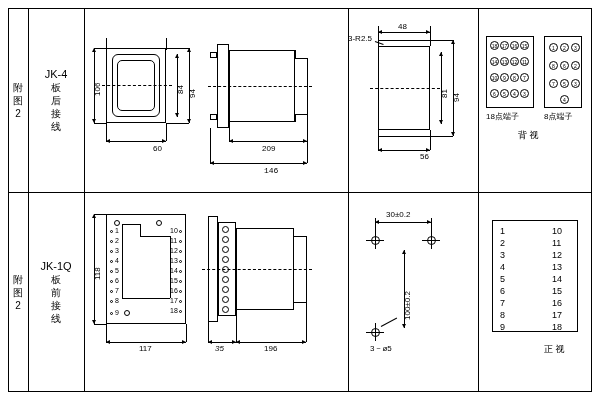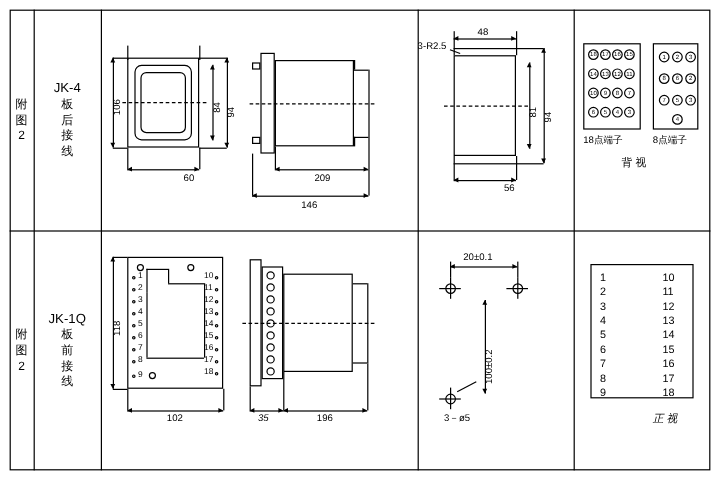--- a/index.html
+++ b/index.html
@@ -133,21 +133,21 @@
     <div class="arrow-r" style="left:219px;top:131px;"></div>
     <div class="ln v" style="left:145px;top:114px;height:19px;"></div>
     <div class="ln v" style="left:223px;top:107px;height:26px;"></div>
     <div class="txt" style="left:178px;top:136px;">209</div>
 
     <div class="ln h" style="left:126px;top:155px;width:97px;"></div>
     <div class="arrow-l" style="left:126px;top:153px;"></div>
     <div class="arrow-r" style="left:219px;top:153px;"></div>
     <div class="ln v" style="left:126px;top:120px;height:35px;"></div>
     <div class="ln v" style="left:223px;top:133px;height:22px;"></div>
-    <div class="txt" style="left:167px;top:158px;">146</div>
+    <div class="txt" style="left:180px;top:158px;font-family:Liberation Mono, monospace;">146</div>
   </div>
 
   <div class="cell" style="left:348px;top:8px;width:130px;height:184px;">
     <div class="rect" style="left:30px;top:38px;width:52px;height:84px;"></div>
     <div class="ln h" style="left:30px;top:32px;width:52px;"></div>
     <div class="ln v" style="left:30px;top:32px;height:6px;"></div>
     <div class="ln v" style="left:82px;top:32px;height:6px;"></div>
     <div class="ln h" style="left:30px;top:128px;width:52px;"></div>
     <div class="ln v" style="left:30px;top:122px;height:6px;"></div>
     <div class="ln v" style="left:82px;top:122px;height:6px;"></div>
@@ -302,21 +302,21 @@
     <div class="arrow-d" style="left:8px;top:128px;"></div>
     <div class="ln h" style="left:10px;top:22px;width:12px;"></div>
     <div class="ln h" style="left:10px;top:132px;width:12px;"></div>
     <div class="vtxt" style="left:9px;top:88px;">118</div>
 
     <div class="ln h" style="left:22px;top:150px;width:80px;"></div>
     <div class="arrow-l" style="left:22px;top:148px;"></div>
     <div class="arrow-r" style="left:98px;top:148px;"></div>
     <div class="ln v" style="left:22px;top:132px;height:18px;"></div>
     <div class="ln v" style="left:102px;top:132px;height:18px;"></div>
-    <div class="txt" style="left:55px;top:152px;">102</div>
+    <div class="txt" style="left:55px;top:152px;">117</div>
 
     <div class="rect" style="left:124px;top:24px;width:10px;height:106px;"></div>
     <div class="rect" style="left:134px;top:30px;width:18px;height:94px;"></div>
     <div class="rect" style="left:152px;top:36px;width:58px;height:82px;"></div>
     <div class="ln h" style="left:210px;top:44px;width:12px;"></div>
     <div class="ln h" style="left:210px;top:110px;width:12px;"></div>
     <div class="ln v" style="left:222px;top:44px;height:67px;"></div>
     <div class="dash-h" style="left:118px;top:77px;width:110px;"></div>
 
     <div class="circ" style="left:138px;top:34px;width:7px;height:7px;"></div>
@@ -354,21 +354,21 @@
 
     <div class="circ" style="left:23px;top:44px;width:9px;height:9px;"></div>
     <div class="circ" style="left:79px;top:44px;width:9px;height:9px;"></div>
     <div class="circ" style="left:23px;top:136px;width:9px;height:9px;"></div>
 
     <div class="ln h" style="left:27px;top:30px;width:56px;"></div>
     <div class="arrow-l" style="left:27px;top:28px;"></div>
     <div class="arrow-r" style="left:79px;top:28px;"></div>
     <div class="ln v" style="left:27px;top:26px;height:13px;"></div>
     <div class="ln v" style="left:83px;top:26px;height:13px;"></div>
-    <div class="txt" style="left:38px;top:18px;">20±0.1</div>
+    <div class="txt" style="left:38px;top:18px;">30±0.2</div>
 
     <div class="ln v" style="left:56px;top:58px;height:78px;"></div>
     <div class="arrow-u" style="left:54px;top:58px;"></div>
     <div class="arrow-d" style="left:54px;top:132px;"></div>
     <div class="vtxt" style="left:55px;top:128px;">100±0.2</div>
 
     <div class="ln h" style="left:33px;top:134px;width:18px;transform:rotate(-28deg);transform-origin:left center;"></div>
     <div class="txt" style="left:22px;top:152px;">3－ø5</div>
   </div>
 
@@ -388,15 +388,15 @@
     <div class="txt9" style="left:74px;top:34px;">10</div>
     <div class="txt9" style="left:74px;top:46px;">11</div>
     <div class="txt9" style="left:74px;top:58px;">12</div>
     <div class="txt9" style="left:74px;top:70px;">13</div>
     <div class="txt9" style="left:74px;top:82px;">14</div>
     <div class="txt9" style="left:74px;top:94px;">15</div>
     <div class="txt9" style="left:74px;top:106px;">16</div>
     <div class="txt9" style="left:74px;top:118px;">17</div>
     <div class="txt9" style="left:74px;top:130px;">18</div>
 
-    <div class="txt9" style="left:66px;top:152px;font-style:italic;">正 视</div>
+    <div class="txt9" style="left:66px;top:152px;">正 视</div>
   </div>
 </div>
 
 </body></html>

